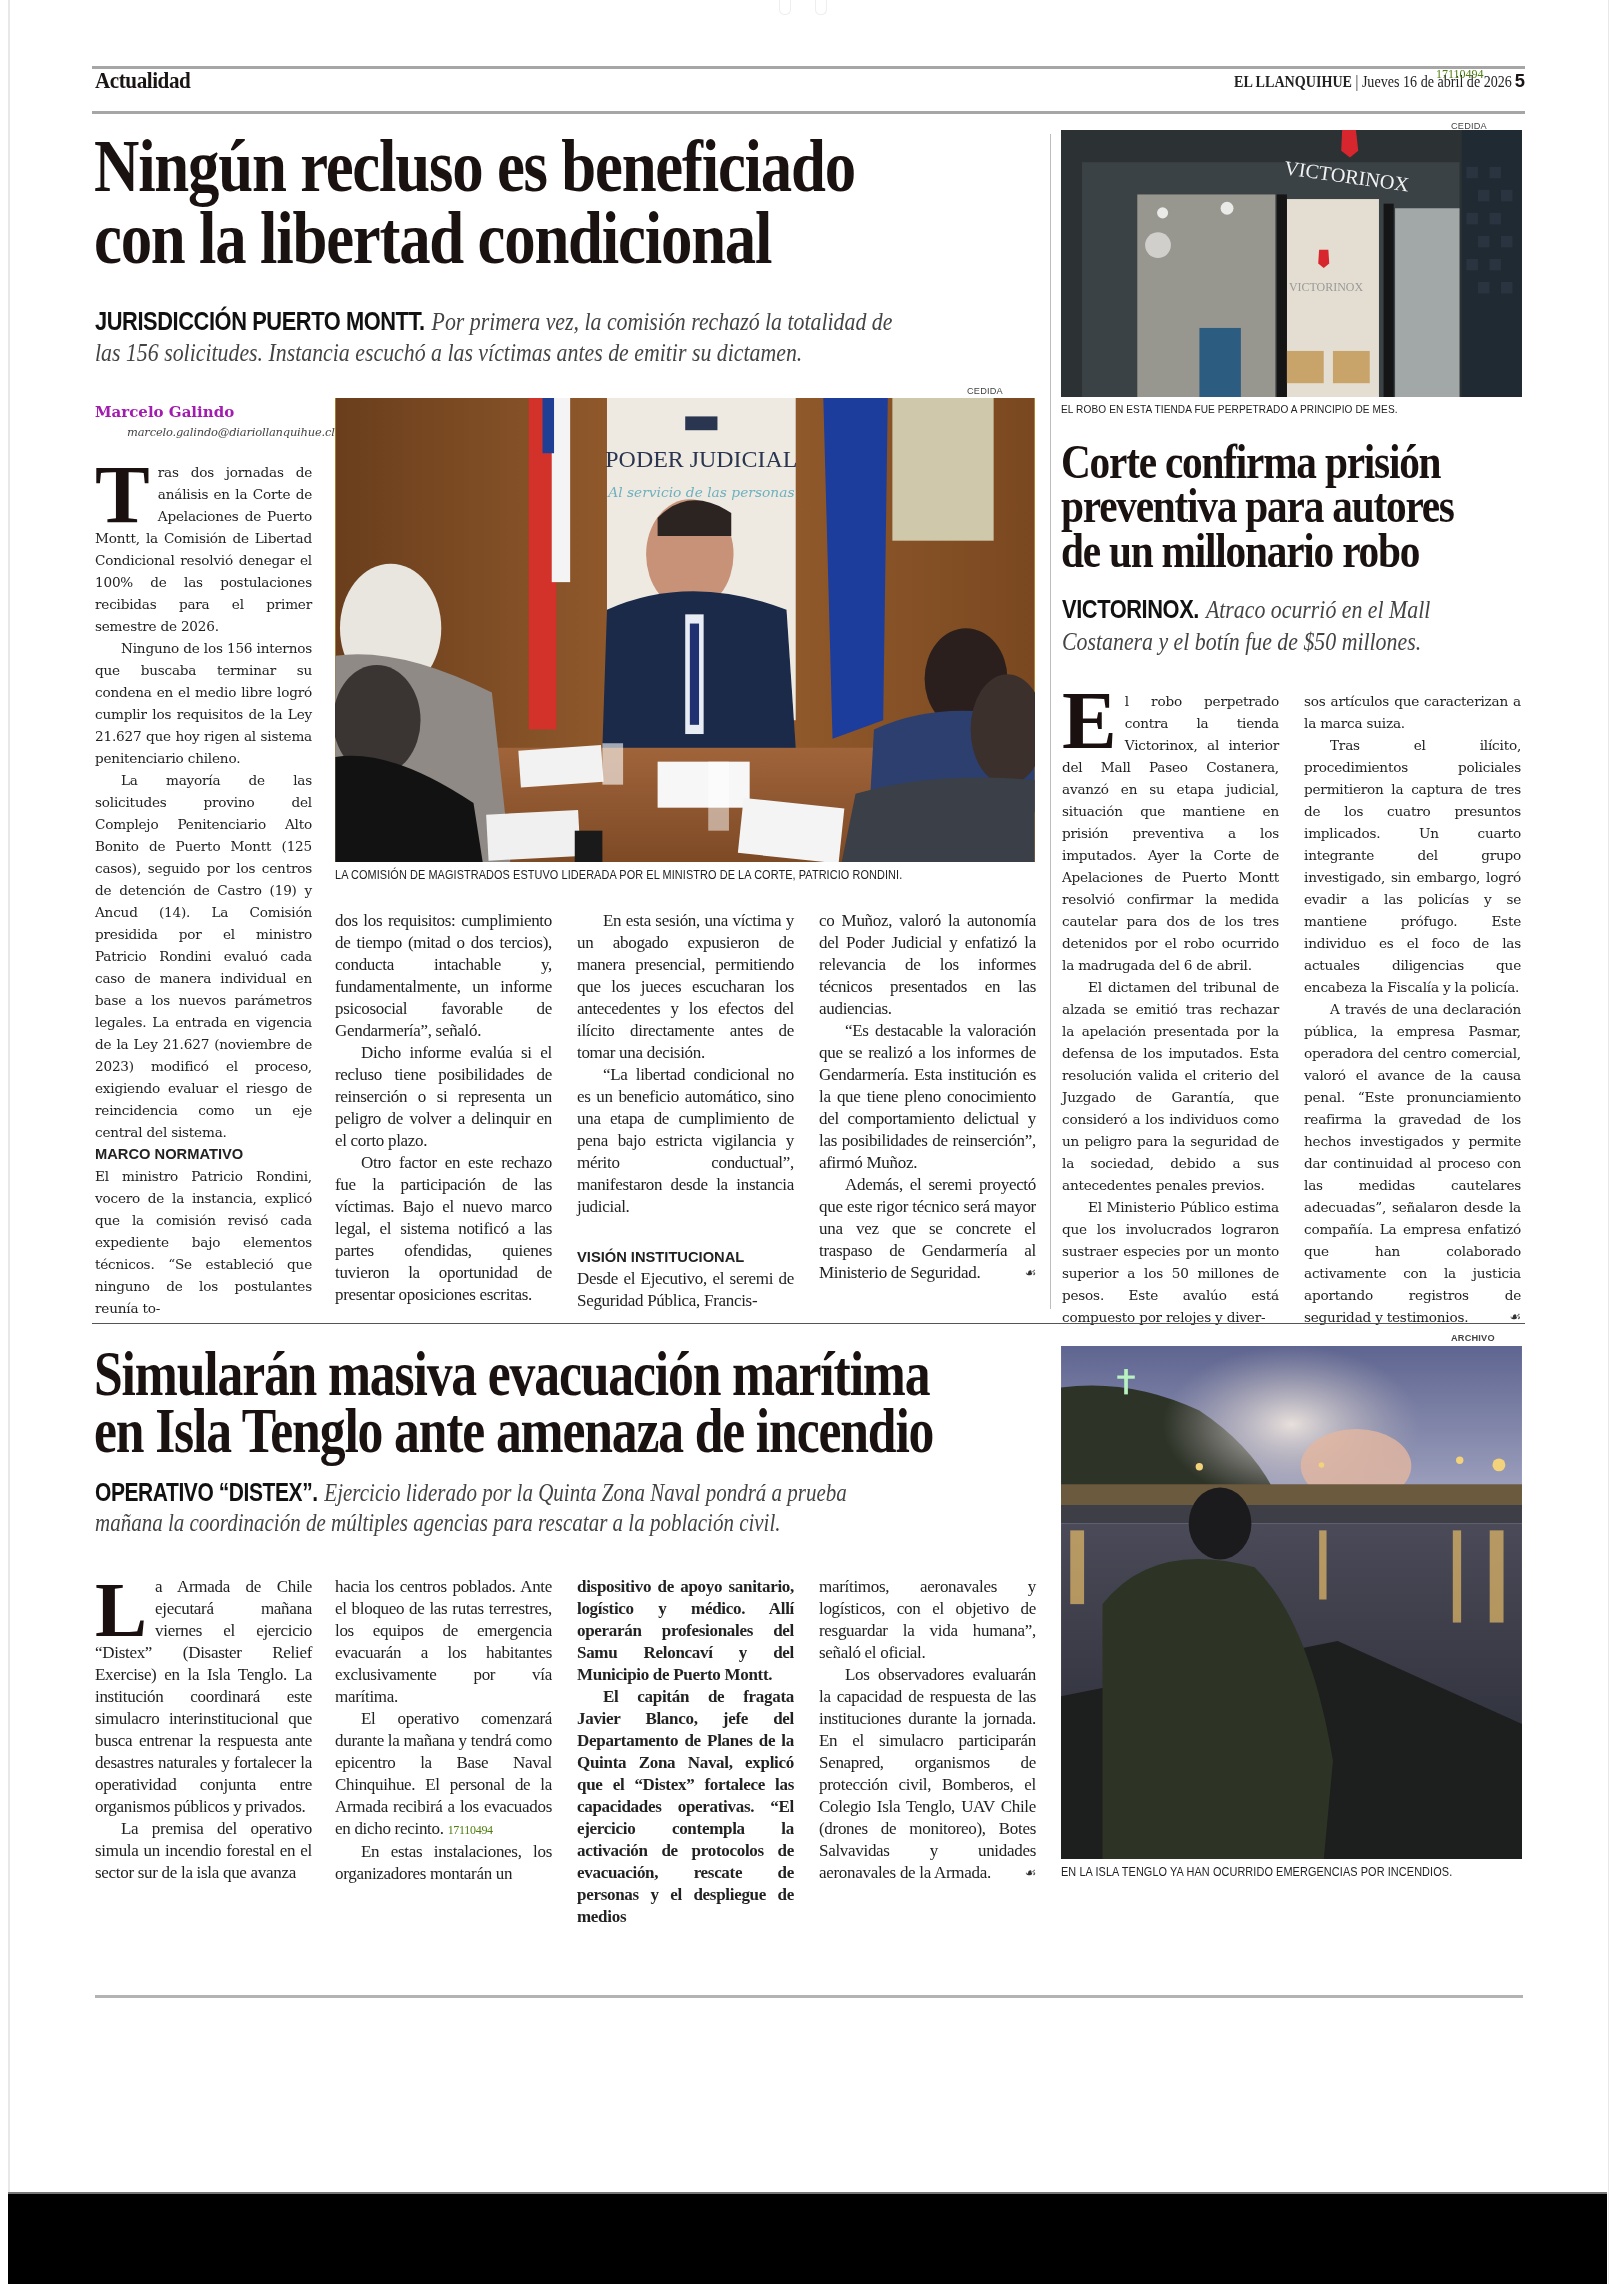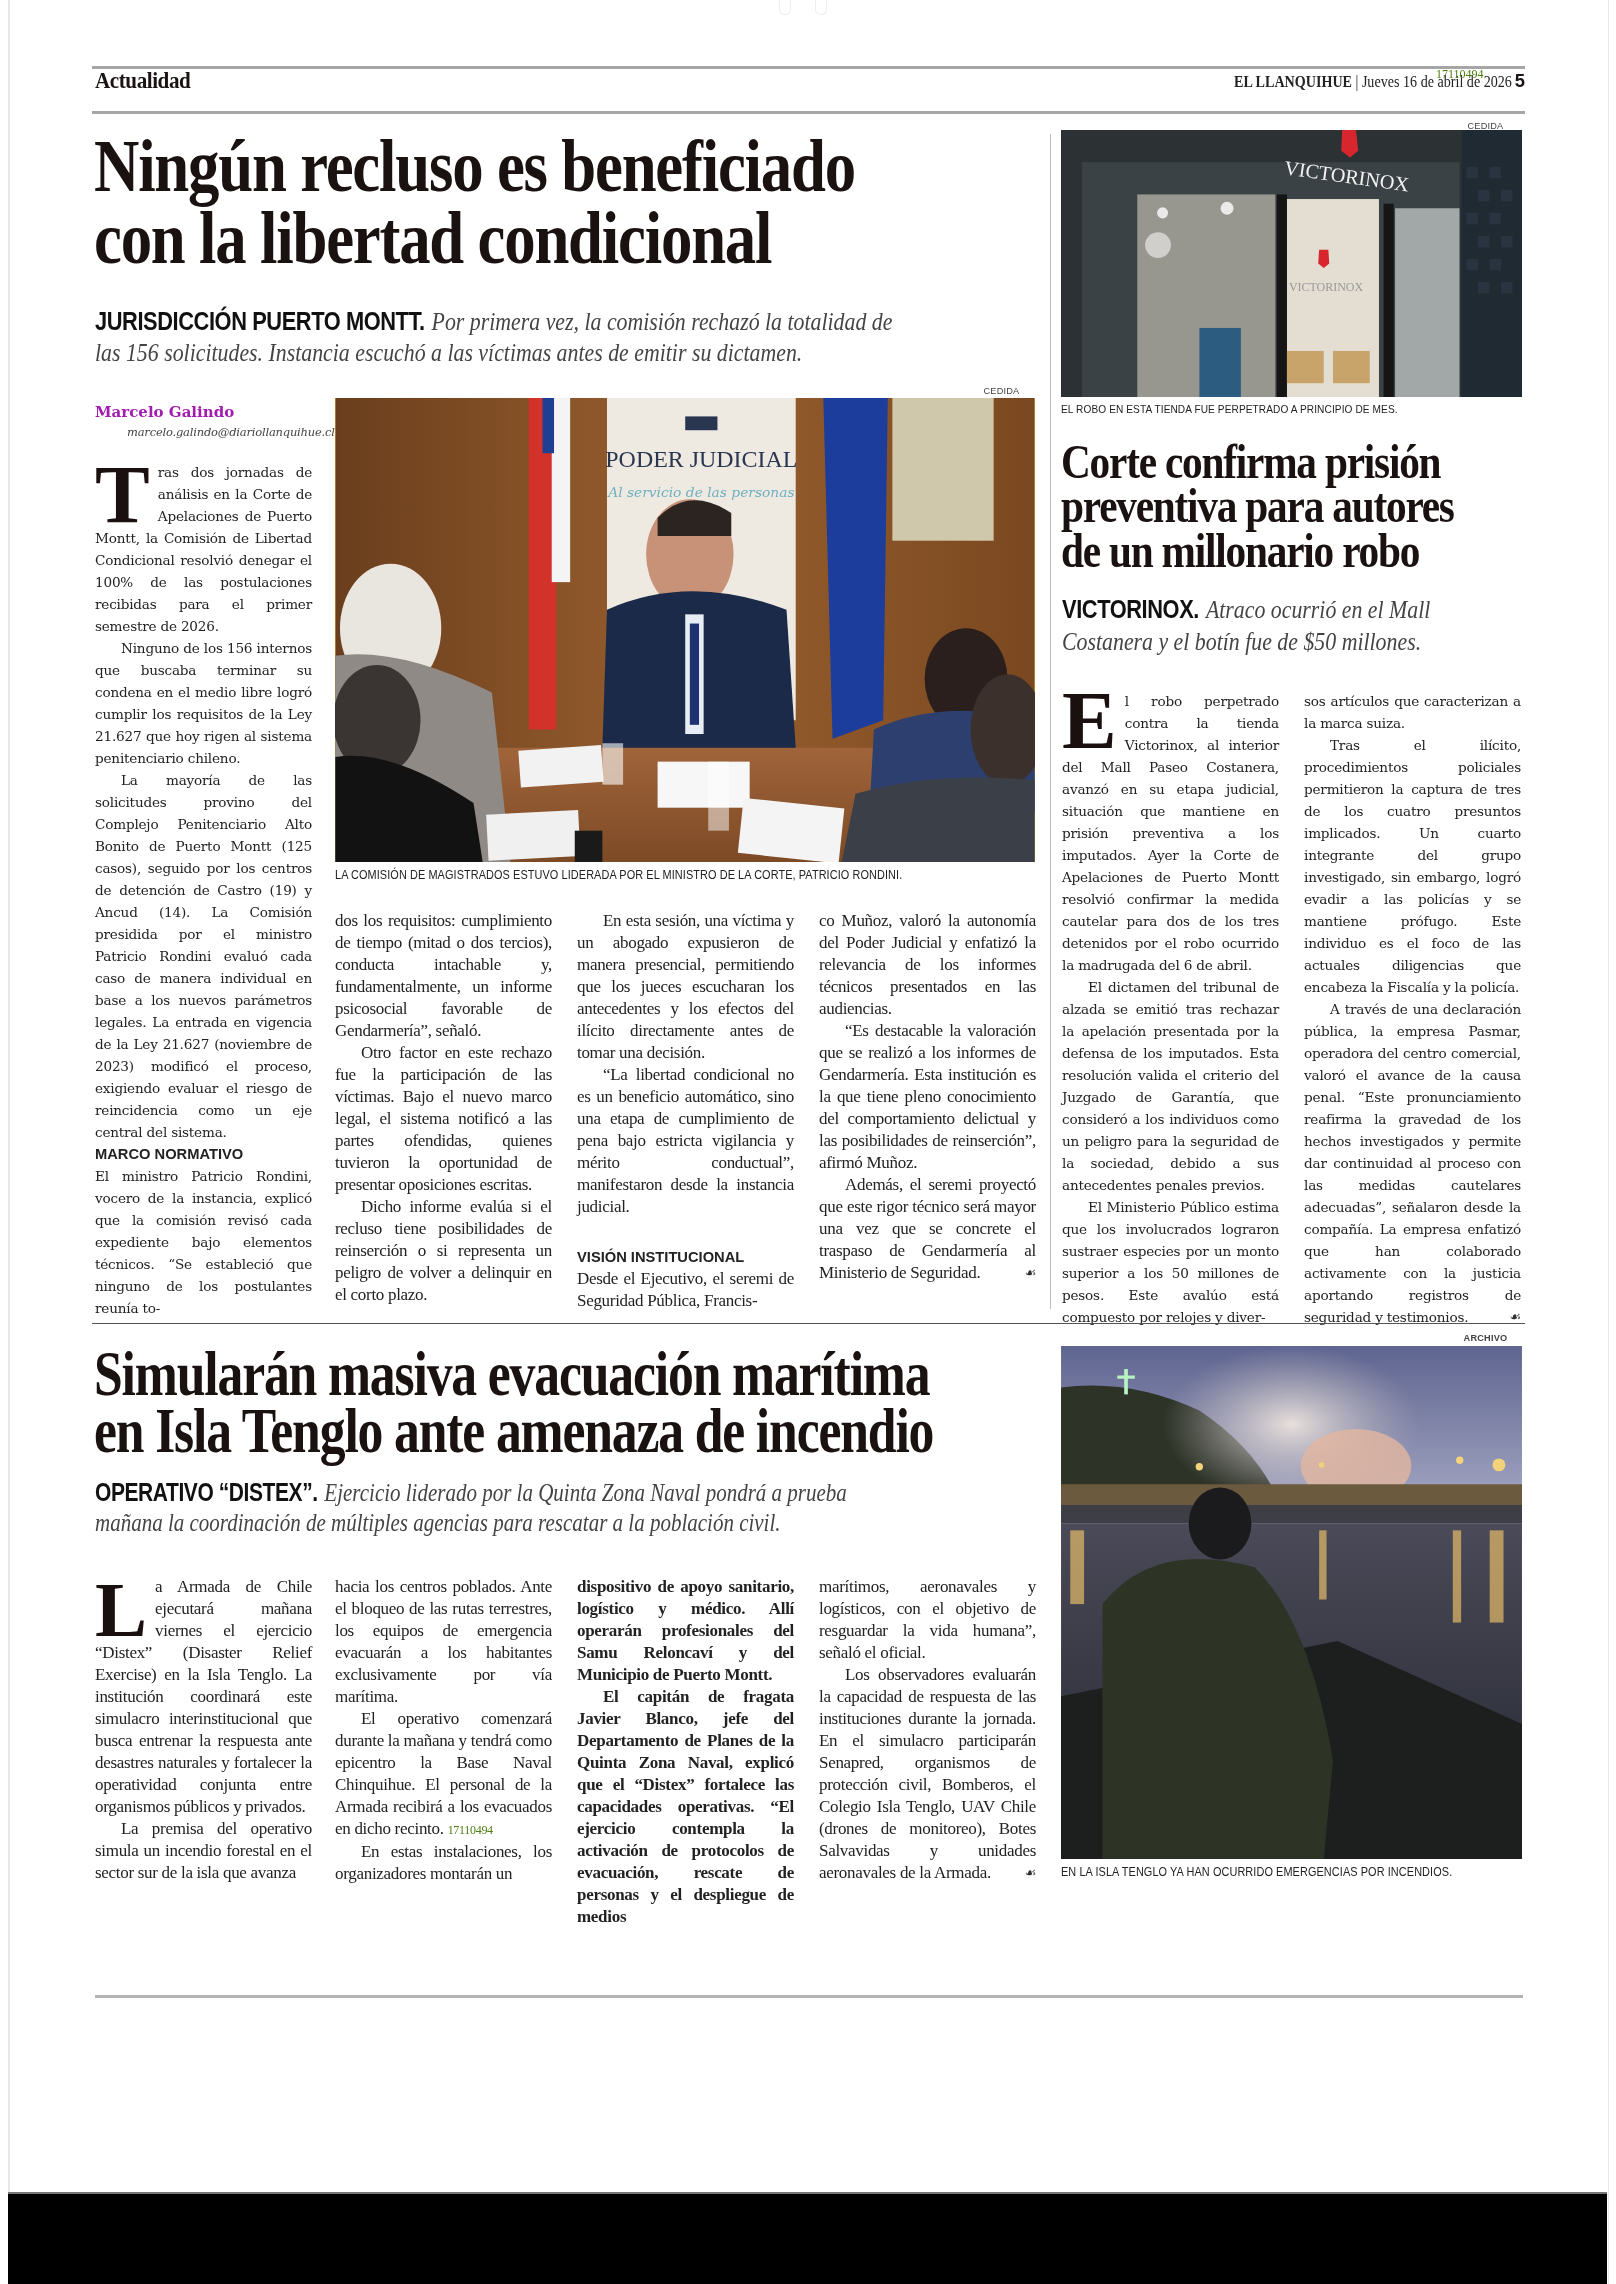--- a/index.html
+++ b/index.html
@@ -12,21 +12,21 @@
   .masthead b { font-weight:bold; }
   .page-num { font-family:"Liberation Sans", sans-serif; font-weight:bold; font-size:18.4px; }
   .wm { color:#4d7c0f; font-family:Liberation Serif, serif; }
   .headline { font-family:"Liberation Serif", serif; font-weight:bold; color:#1a1111; letter-spacing:-1.4px; line-height:1.0; }
   .h1 { font-size:73px; transform:scaleX(0.86); transform-origin:left; white-space:nowrap; }
   .h2 { font-size:48px; transform:scaleX(0.86); transform-origin:left; white-space:nowrap; line-height:1.0; }
   .h3 { font-size:63px; transform:scaleX(0.82); transform-origin:left; white-space:nowrap; }
   .deck { font-size:26px; line-height:1.18; color:#444; transform:scaleX(0.84); transform-origin:left; white-space:nowrap; }
   .deck .kicker { font-family:"Liberation Sans", sans-serif; font-weight:bold; color:#111; font-style:normal; letter-spacing:-0.5px; }
   .deck .lead { font-family:"Liberation Serif", serif; font-style:italic; }
-  .credit { font-family:"Liberation Sans", sans-serif; font-size:9.2px; color:#444; text-align:center; letter-spacing:0.2px; }
+  .credit { font-family:"Liberation Sans", sans-serif; font-size:9.2px; color:#444; text-align:left; letter-spacing:0.2px; }
   .caption { font-family:"Liberation Sans", sans-serif; font-size:12.4px; color:#222; letter-spacing:0.1px; white-space:nowrap; transform:scaleX(0.88); transform-origin:left; }
   .byline-name { font-family:"DejaVu Serif", serif; font-weight:bold; font-size:15px; color:#a21caf; }
   .byline-email { font-family:"DejaVu Serif", serif; font-style:italic; font-size:11.5px; color:#444; letter-spacing:-0.2px;margin-left:32px; }
   .col { position:absolute; font-size:15px; line-height:22px; text-align:justify; hyphens:manual; color:#222; }
   .col p { margin:0; text-indent:26px; }
   .col p.noindent { text-indent:0; }
   .col.serif-narrow { font-family:"Liberation Serif", serif; font-size:17px; line-height:22px; letter-spacing:-0.3px; }
   .col.dejavu { font-family:"DejaVu Serif", serif; font-size:13.6px; line-height:22px; letter-spacing:-0.2px; }
   .subhead { font-family:"Liberation Sans", sans-serif; font-weight:bold; font-size:14.7px; color:#222; margin-top:17.5px; text-indent:0 !important; letter-spacing:0; }
   .dropcap { float:left; font-family:"Liberation Serif", serif; font-weight:bold; font-size:82px; line-height:59px; margin:3.7px 8.3px 0 0; color:#1b1010; }
@@ -120,22 +120,22 @@
 <div class="col dejavu" style="left:95px;top:461px;width:217px;">
   <p class="noindent"><span class="dropcap">T</span><span>ras dos jornadas de análisis en la Corte de Apelaciones de Puerto Montt, la Comisión de Libertad Condicional resolvió denegar el 100% de las postulaciones recibidas para el primer semestre de 2026.</span></p>
   <p>Ninguno de los 156 internos que buscaba terminar su condena en el medio libre logró cumplir los requisitos de la Ley 21.627 que hoy rigen al sistema penitenciario chileno.</p>
   <p>La mayoría de las solicitudes provino del Complejo Penitenciario Alto Bonito de Puerto Montt (125 casos), seguido por los centros de detención de Castro (19) y Ancud (14). La Comisión presidida por el ministro Patricio Rondini evaluó cada caso de manera individual en base a los nuevos parámetros legales. La entrada en vigencia de la Ley 21.627 (noviembre de 2023) modificó el proceso, exigiendo evaluar el riesgo de reincidencia como un eje central del sistema.</p>
   <p class="subhead">MARCO NORMATIVO</p>
   <p class="noindent">El ministro Patricio Rondini, vocero de la instancia, explicó que la comisión revisó cada expediente bajo elementos técnicos. “Se estableció que ninguno de los postulantes reunía to-</p>
 </div>
 
 <div class="col serif-narrow" style="left:335px;top:910px;width:217px;">
   <p class="noindent">dos los requisitos: cumplimiento de tiempo (mitad o dos tercios), conducta intachable y, fundamentalmente, un informe psicosocial favorable de Gendarmería”, señaló.</p>
+  <p>Dicho informe evalúa si el recluso tiene posibilidades de reinserción o si representa un peligro de volver a delinquir en el corto plazo.</p>
   <p>Otro factor en este rechazo fue la participación de las víctimas. Bajo el nuevo marco legal, el sistema notificó a las partes ofendidas, quienes tuvieron la oportunidad de presentar oposiciones escritas.</p>
-  <p>Dicho informe evalúa si el recluso tiene posibilidades de reinserción o si representa un peligro de volver a delinquir en el corto plazo.</p>
 </div>
 
 <div class="col serif-narrow" style="left:577px;top:910px;width:217px;">
   <p>En esta sesión, una víctima y un abogado expusieron de manera presencial, permitiendo que los jueces escucharan los antecedentes y los efectos del ilícito directamente antes de tomar una decisión.</p>
   <p>“La libertad condicional no es un beneficio automático, sino una etapa de cumplimiento de pena bajo estricta vigilancia y mérito conductual”, manifestaron desde la instancia judicial.</p>
   <p class="subhead" style="margin-top:28px;">VISIÓN INSTITUCIONAL</p>
   <p class="noindent">Desde el Ejecutivo, el seremi de Seguridad Pública, Francis-</p>
 </div>
 
 <div class="col serif-narrow" style="left:819px;top:910px;width:217px;">

